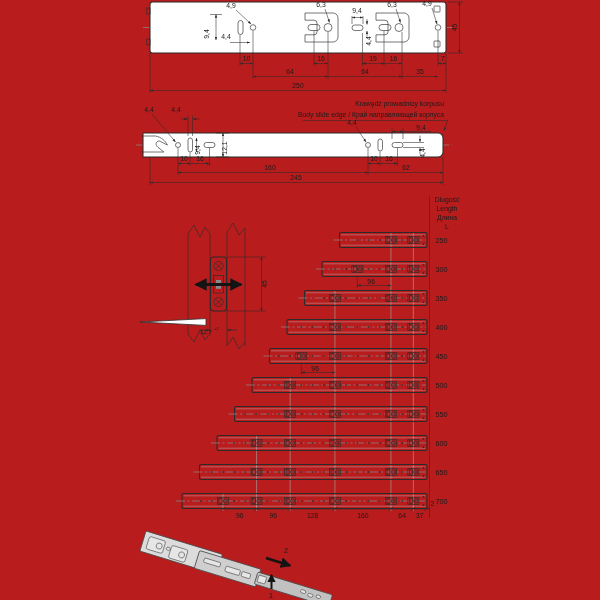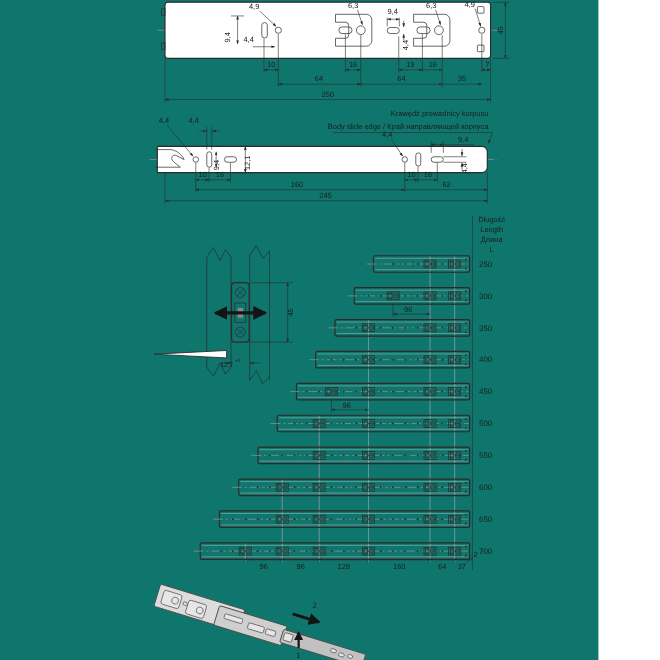--- a/index.html
+++ b/index.html
@@ -1,16 +1,16 @@
 <!DOCTYPE html>
 <html><head>
 <meta charset="utf-8">
 <style>
   html,body{margin:0;padding:0;background:#fff;}
-  #canvas{position:relative;width:544px;height:600px;background:#0f766e;overflow:hidden;}
+  #canvas{position:relative;width:600px;height:600px;background:#b91c1c;overflow:hidden;}
   svg{display:block;}
   .ol{stroke:#2b2b2b;fill:#fff;stroke-width:1.05;stroke-linejoin:round;}
   .oln{stroke:#2b2b2b;fill:none;stroke-width:1.05;stroke-linejoin:round;}
   .thin{stroke:#2b2b2b;fill:none;stroke-width:0.65;}
   .dim{stroke:#2b2b2b;fill:none;stroke-width:0.55;}
   .cl{stroke:#8e8e8e;fill:none;stroke-width:0.7;stroke-dasharray:9 2.5 2 2.5;}
   .ref{stroke:#a8a8a8;fill:none;stroke-width:0.6;}
   .txt{font-family:"Liberation Sans",sans-serif;font-size:6.8px;fill:#1c1c1c;}
   .txt7{font-family:"Liberation Sans",sans-serif;font-size:7.2px;fill:#1c1c1c;}
   .txts{font-family:"Liberation Sans",sans-serif;font-size:4.2px;fill:#1c1c1c;}

